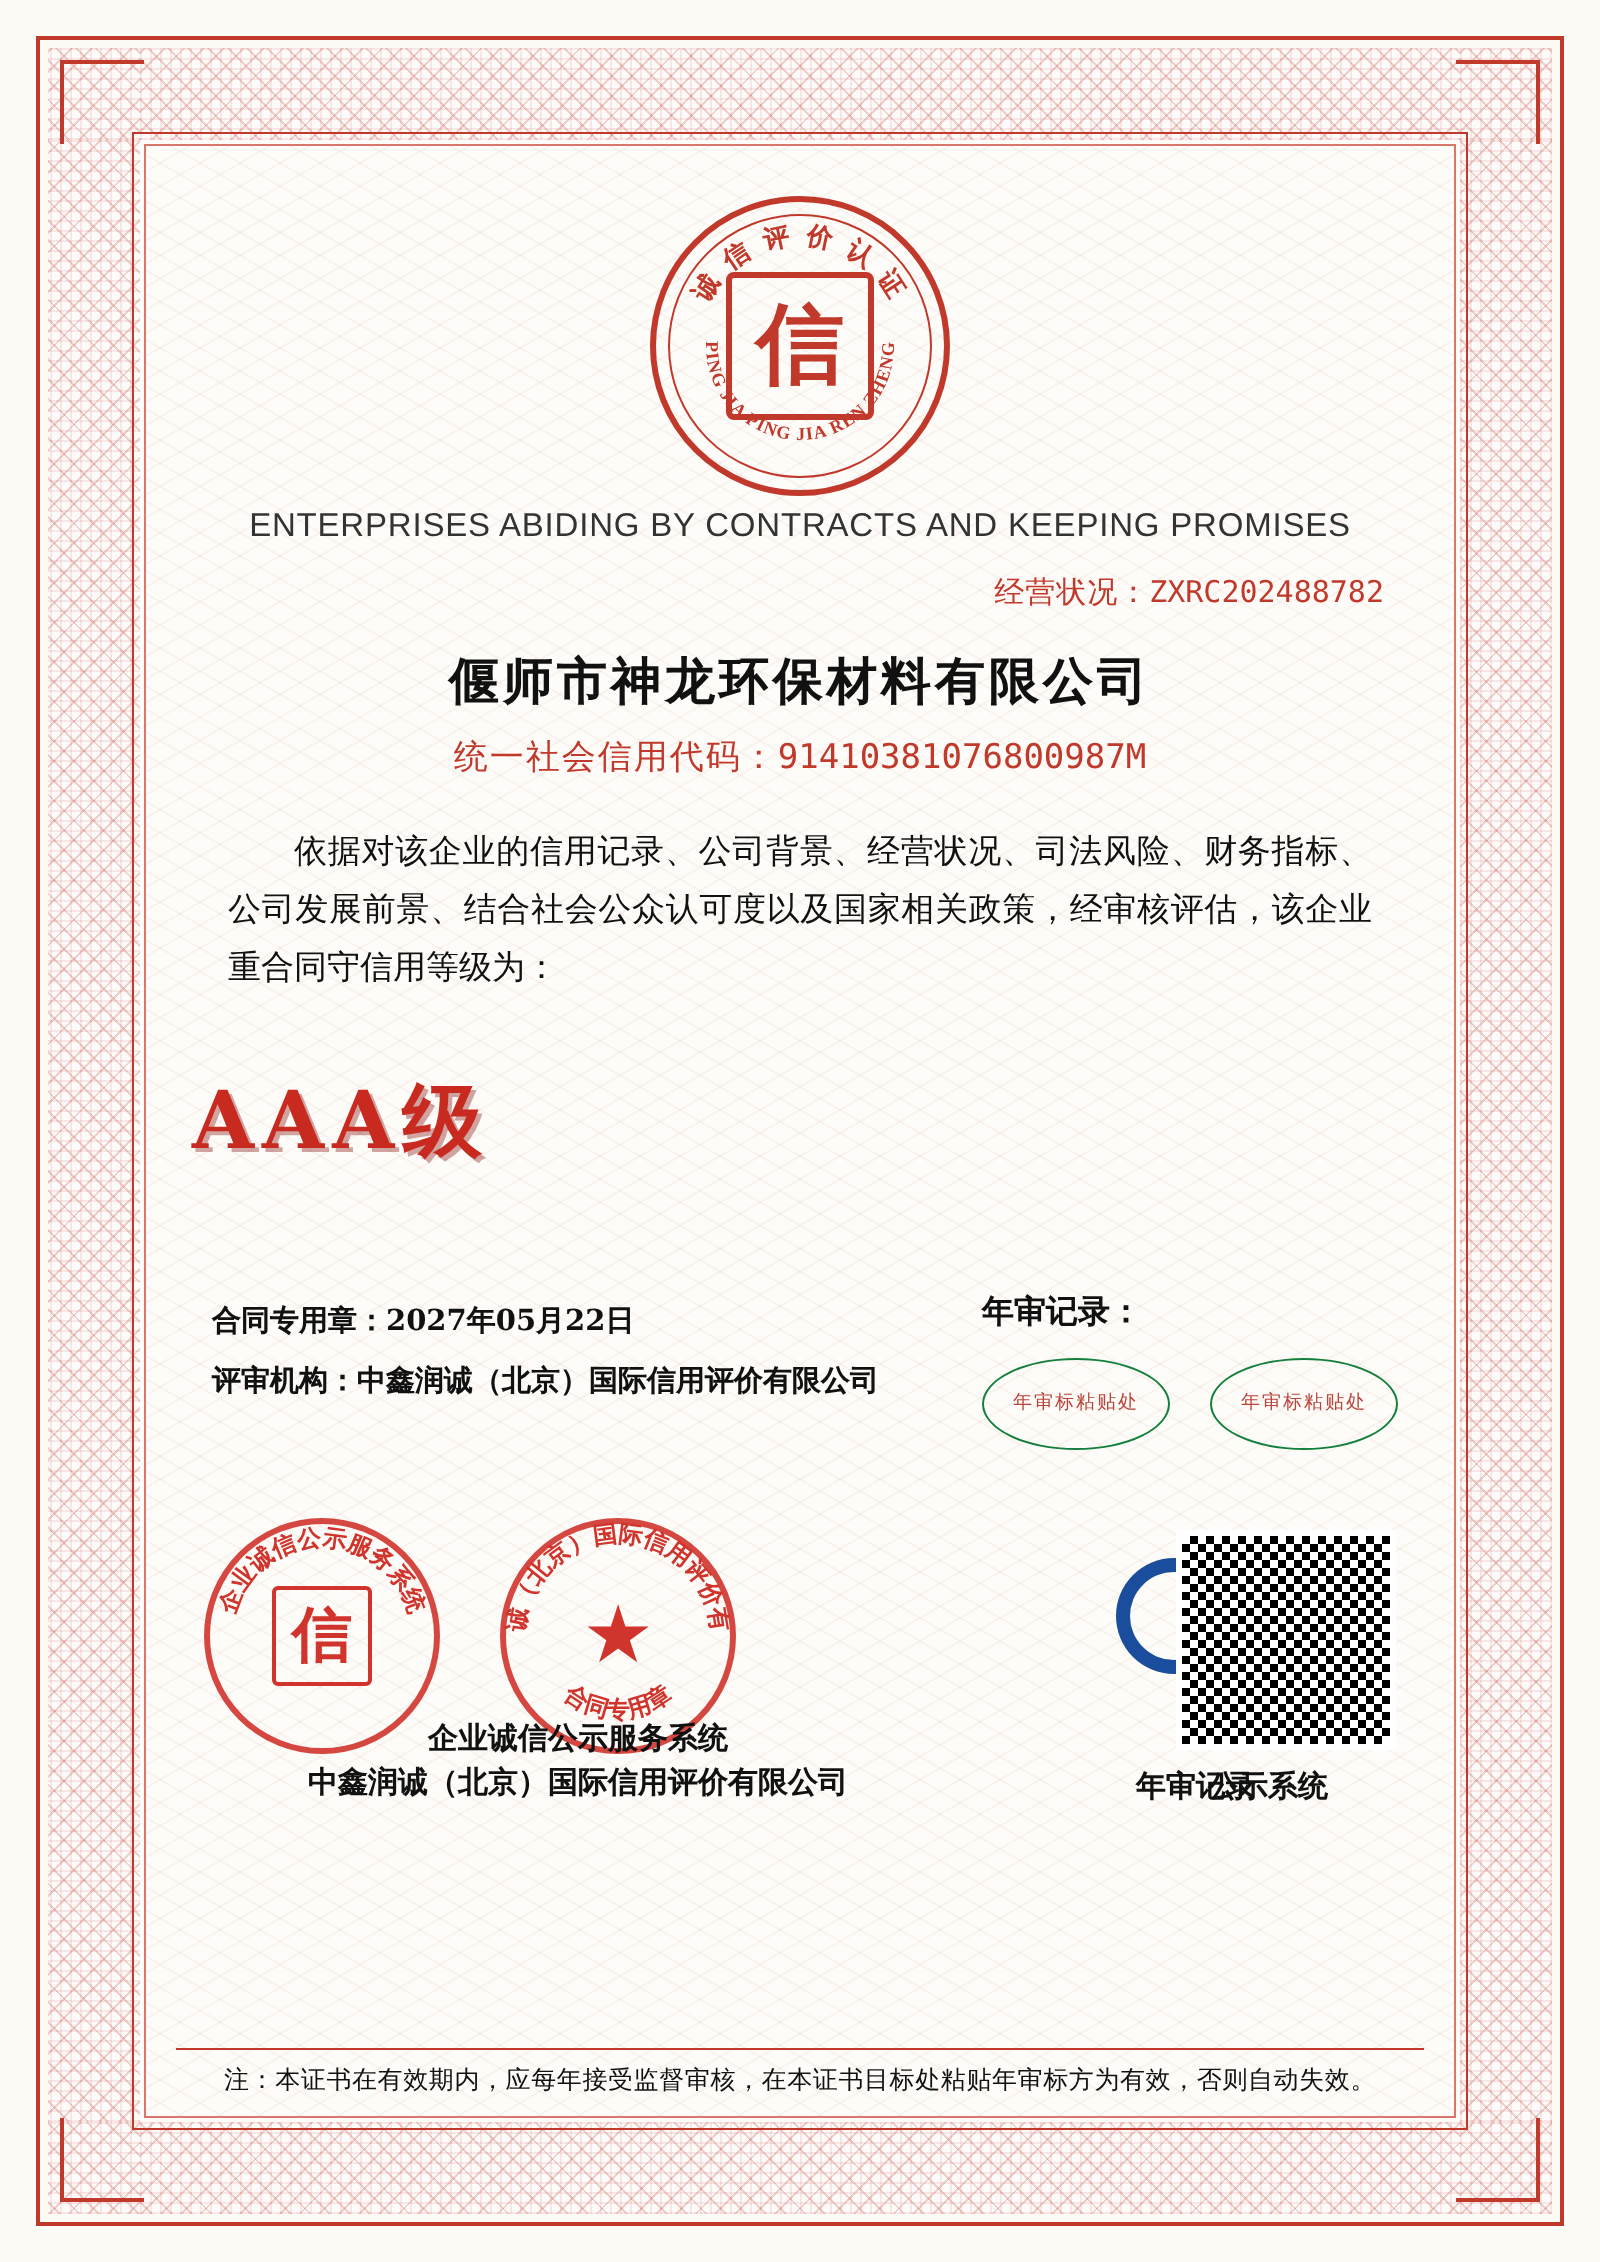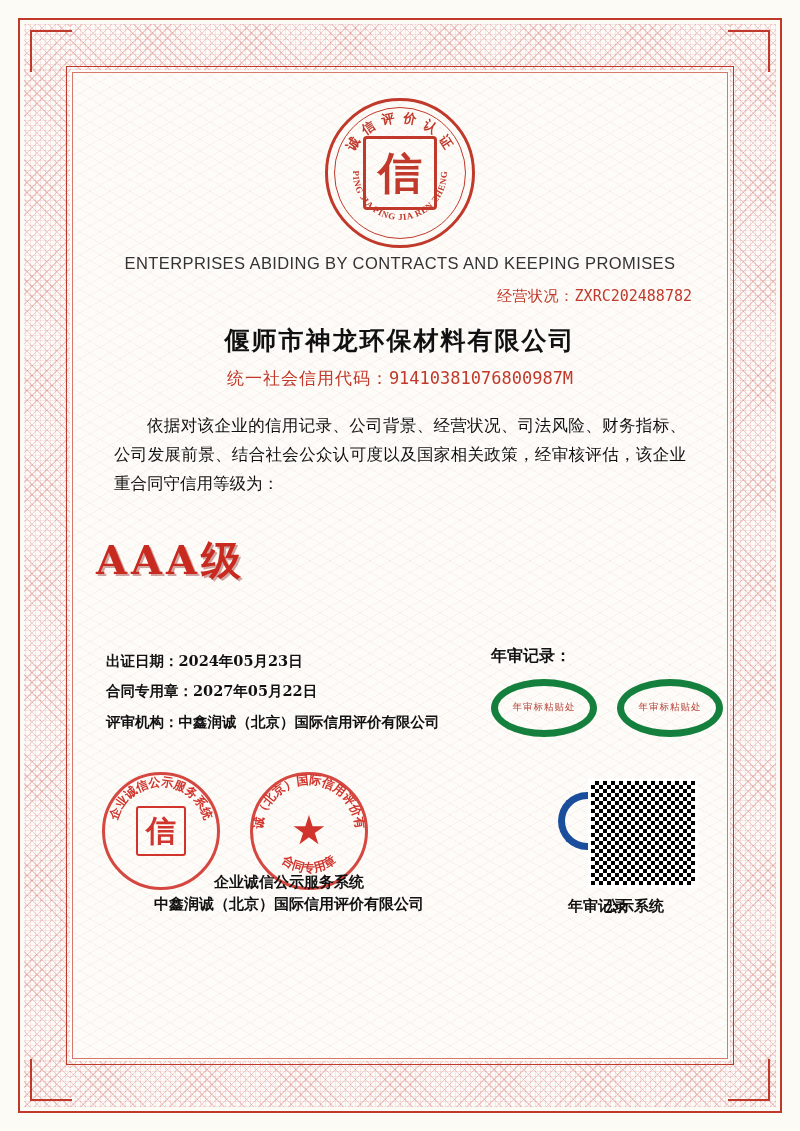--- a/index.html
+++ b/index.html
@@ -238,21 +238,21 @@
     color: #111;
     font-family: "DejaVu Serif", serif;
   }
   .annual-slots {
     display: flex;
     gap: 20px;
     margin-top: 12px;
   }
   .slot {
     width: 92px; height: 44px;
-    border: 7px solid #15803d;
+    border: 1px solid #15803d;
     border-radius: 50%;
     display: flex;
     align-items: center;
     justify-content: center;
     color: #b8453c;
     font-size: 9.5px;
     letter-spacing: 1px;
     font-family: Liberation Serif, serif;
   }
 
@@ -442,23 +442,20 @@
       <span>统一社会信用代码：</span><span class="code">91410381076800987M</span>
     </div>
 
     <div class="body-text">依据对该企业的信用记录、公司背景、经营状况、司法风险、财务指标、公司发展前景、结合社会公众认可度以及国家相关政策，经审核评估，该企业重合同守信用等级为：</div>
 
     <div class="grade">AAA级</div>
 
     <div class="lower">
       <div class="meta">
         <div class="row">
-          <span class="lbl">出证日期：</span><span class="val">2024年05月23日</span>
-        </div>
-        <div class="row">
           <span class="lbl">合同专用章：</span><span class="val">2027年05月22日</span>
         </div>
         <div class="row">
           <span class="lbl">评审机构：</span><span class="val normal">中鑫润诚（北京）国际信用评价有限公司</span>
         </div>
       </div>
 
       <div class="annual">
         <div class="annual-title">年审记录：</div>
         <div class="annual-slots">
@@ -509,14 +506,15 @@
       <div class="logo-mark">
         <div class="c-shape"></div>
         <div class="y-shape">አ</div>
       </div>
       <div class="logo-caption">年审记录</div>
 
       <div class="qr"></div>
       <div class="qr-caption">公示系统</div>
     </div>
 
+    <div class="footnote">注：本证书在有效期内，应每年接受监督审核，在本证书目标处粘贴年审标方为有效，否则自动失效。</div>
   </div>
 </div>
 
 </body></html>

